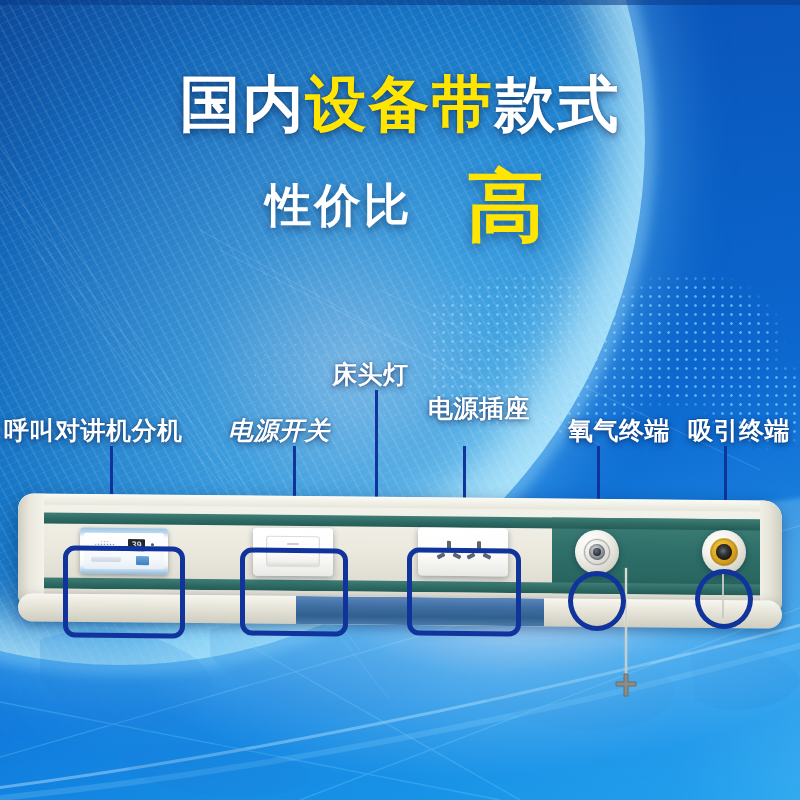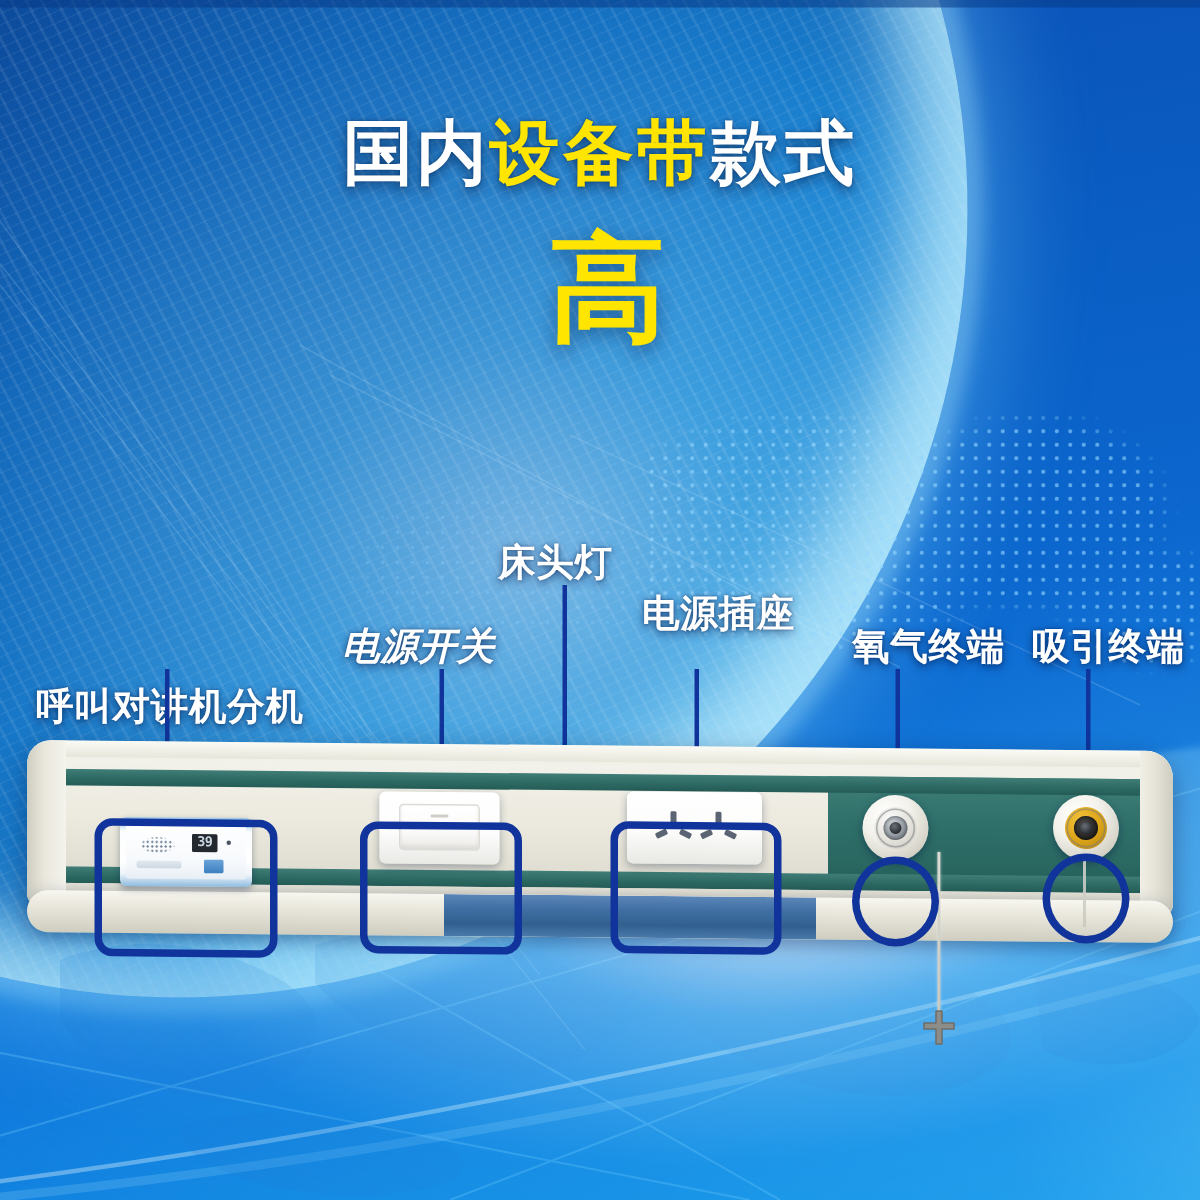--- a/index.html
+++ b/index.html
@@ -78,24 +78,25 @@
   .botglow{
     position:absolute; left:-60px; bottom:-70px; width:1000px; height:320px;
     background:radial-gradient(ellipse at 62% 18%, rgba(255,255,255,.80) 0%, rgba(170,235,255,.42) 22%, rgba(60,180,245,.12) 48%, rgba(0,0,0,0) 70%);
     transform:rotate(-8deg);
     filter:blur(2px);
   }
 
   
   .headline{ position:absolute; left:0; top:78px; width:800px; text-align:center; }
   .hl1{
-    font-size:47px; font-weight:bold; letter-spacing:2px; line-height:1;
+    font-size:61px; font-weight:bold; letter-spacing:2px; line-height:1;
     color:#ffffff;
     text-shadow:0 3px 8px rgba(2,25,70,.55), 0 0 2px rgba(2,25,70,.5);
     white-space:nowrap;
+    font-family:Liberation Mono, monospace;
   }
   .hl1 .y{ color:#ffe500; }
   .hl2row{
     margin-top:30px; display:flex; align-items:center; justify-content:center;
     gap:54px; padding-left:10px;
   }
   .hl2{
     font-size:46px; font-weight:bold; letter-spacing:3px; color:#ffffff;
     text-shadow:0 3px 9px rgba(2,25,70,.55);
   }
@@ -170,21 +171,20 @@
     background:linear-gradient(180deg,#5b86b8 0%,#3f6ea3 35%,#31608f 70%,#4a7aab 100%);
   }
 
   
   .intercom{
     position:absolute; left:80px; top:528px; width:88px; height:46px;
     border-radius:4px;
     background:linear-gradient(180deg,#9ec6e6 0%,#bcd9ee 10%,#fbfcfd 20%,#ffffff 62%,#eef4f9 82%,#8fbcdf 100%);
     box-shadow:0 2px 5px rgba(0,20,60,.35);
     transform:skewY(.55deg);
-    margin-top:17px;
   }
   .ic-face{
     position:absolute; left:4px; top:5px; width:80px; height:36px;
     background:linear-gradient(180deg,#ffffff 0%,#f6f9fc 70%,#e7eef5 100%);
     border-radius:2px;
   }
   .ic-grille{
     position:absolute; left:7px; top:7px; width:28px; height:13px;
     background-image:radial-gradient(circle, rgba(90,110,135,.85) .6px, rgba(0,0,0,0) .9px);
     background-size:3px 3px;
@@ -347,26 +347,27 @@
       <path d="M120 150 C180 135 260 145 300 165 C330 185 280 200 220 196 C160 192 125 172 120 158 Z"></path>
     </g>
   </svg>
 
   <div class="botglow"></div>
   <div class="topbar"></div>
 
   <div class="headline">
     <div class="hl1"><span>国内</span><span class="y">设备带</span><span>款式</span></div>
     <div class="hl2row">
+      <div class="hl2">性价比</div>
       <div class="hl3">高</div>
     </div>
   </div>
 
   <div class="labels">
-    <div class="clabel" style="left:24px;  top:414px;margin-top:40px;">呼叫对讲机分机</div>
+    <div class="clabel" style="left:4px;  top:414px;">呼叫对讲机分机</div>
     <div class="clabel" style="left:228px;top:414px;font-style:italic;">电源开关</div>
     <div class="clabel" style="left:332px;top:358px;">床头灯</div>
     <div class="clabel" style="left:400px;top:392px;padding-left:28px;">电源插座</div>
     <div class="clabel" style="left:568px;top:414px;">氧气终端</div>
     <div class="clabel" style="left:688px;top:414px;">吸引终端</div>
 
     <div class="leader" style="left:110px;top:446px;height:84px;"></div>
     <div class="leader" style="left:293px;top:446px;height:84px;"></div>
     <div class="leader" style="left:375px;top:390px;height:218px;"></div>
     <div class="leader" style="left:463px;top:446px;height:84px;"></div>

